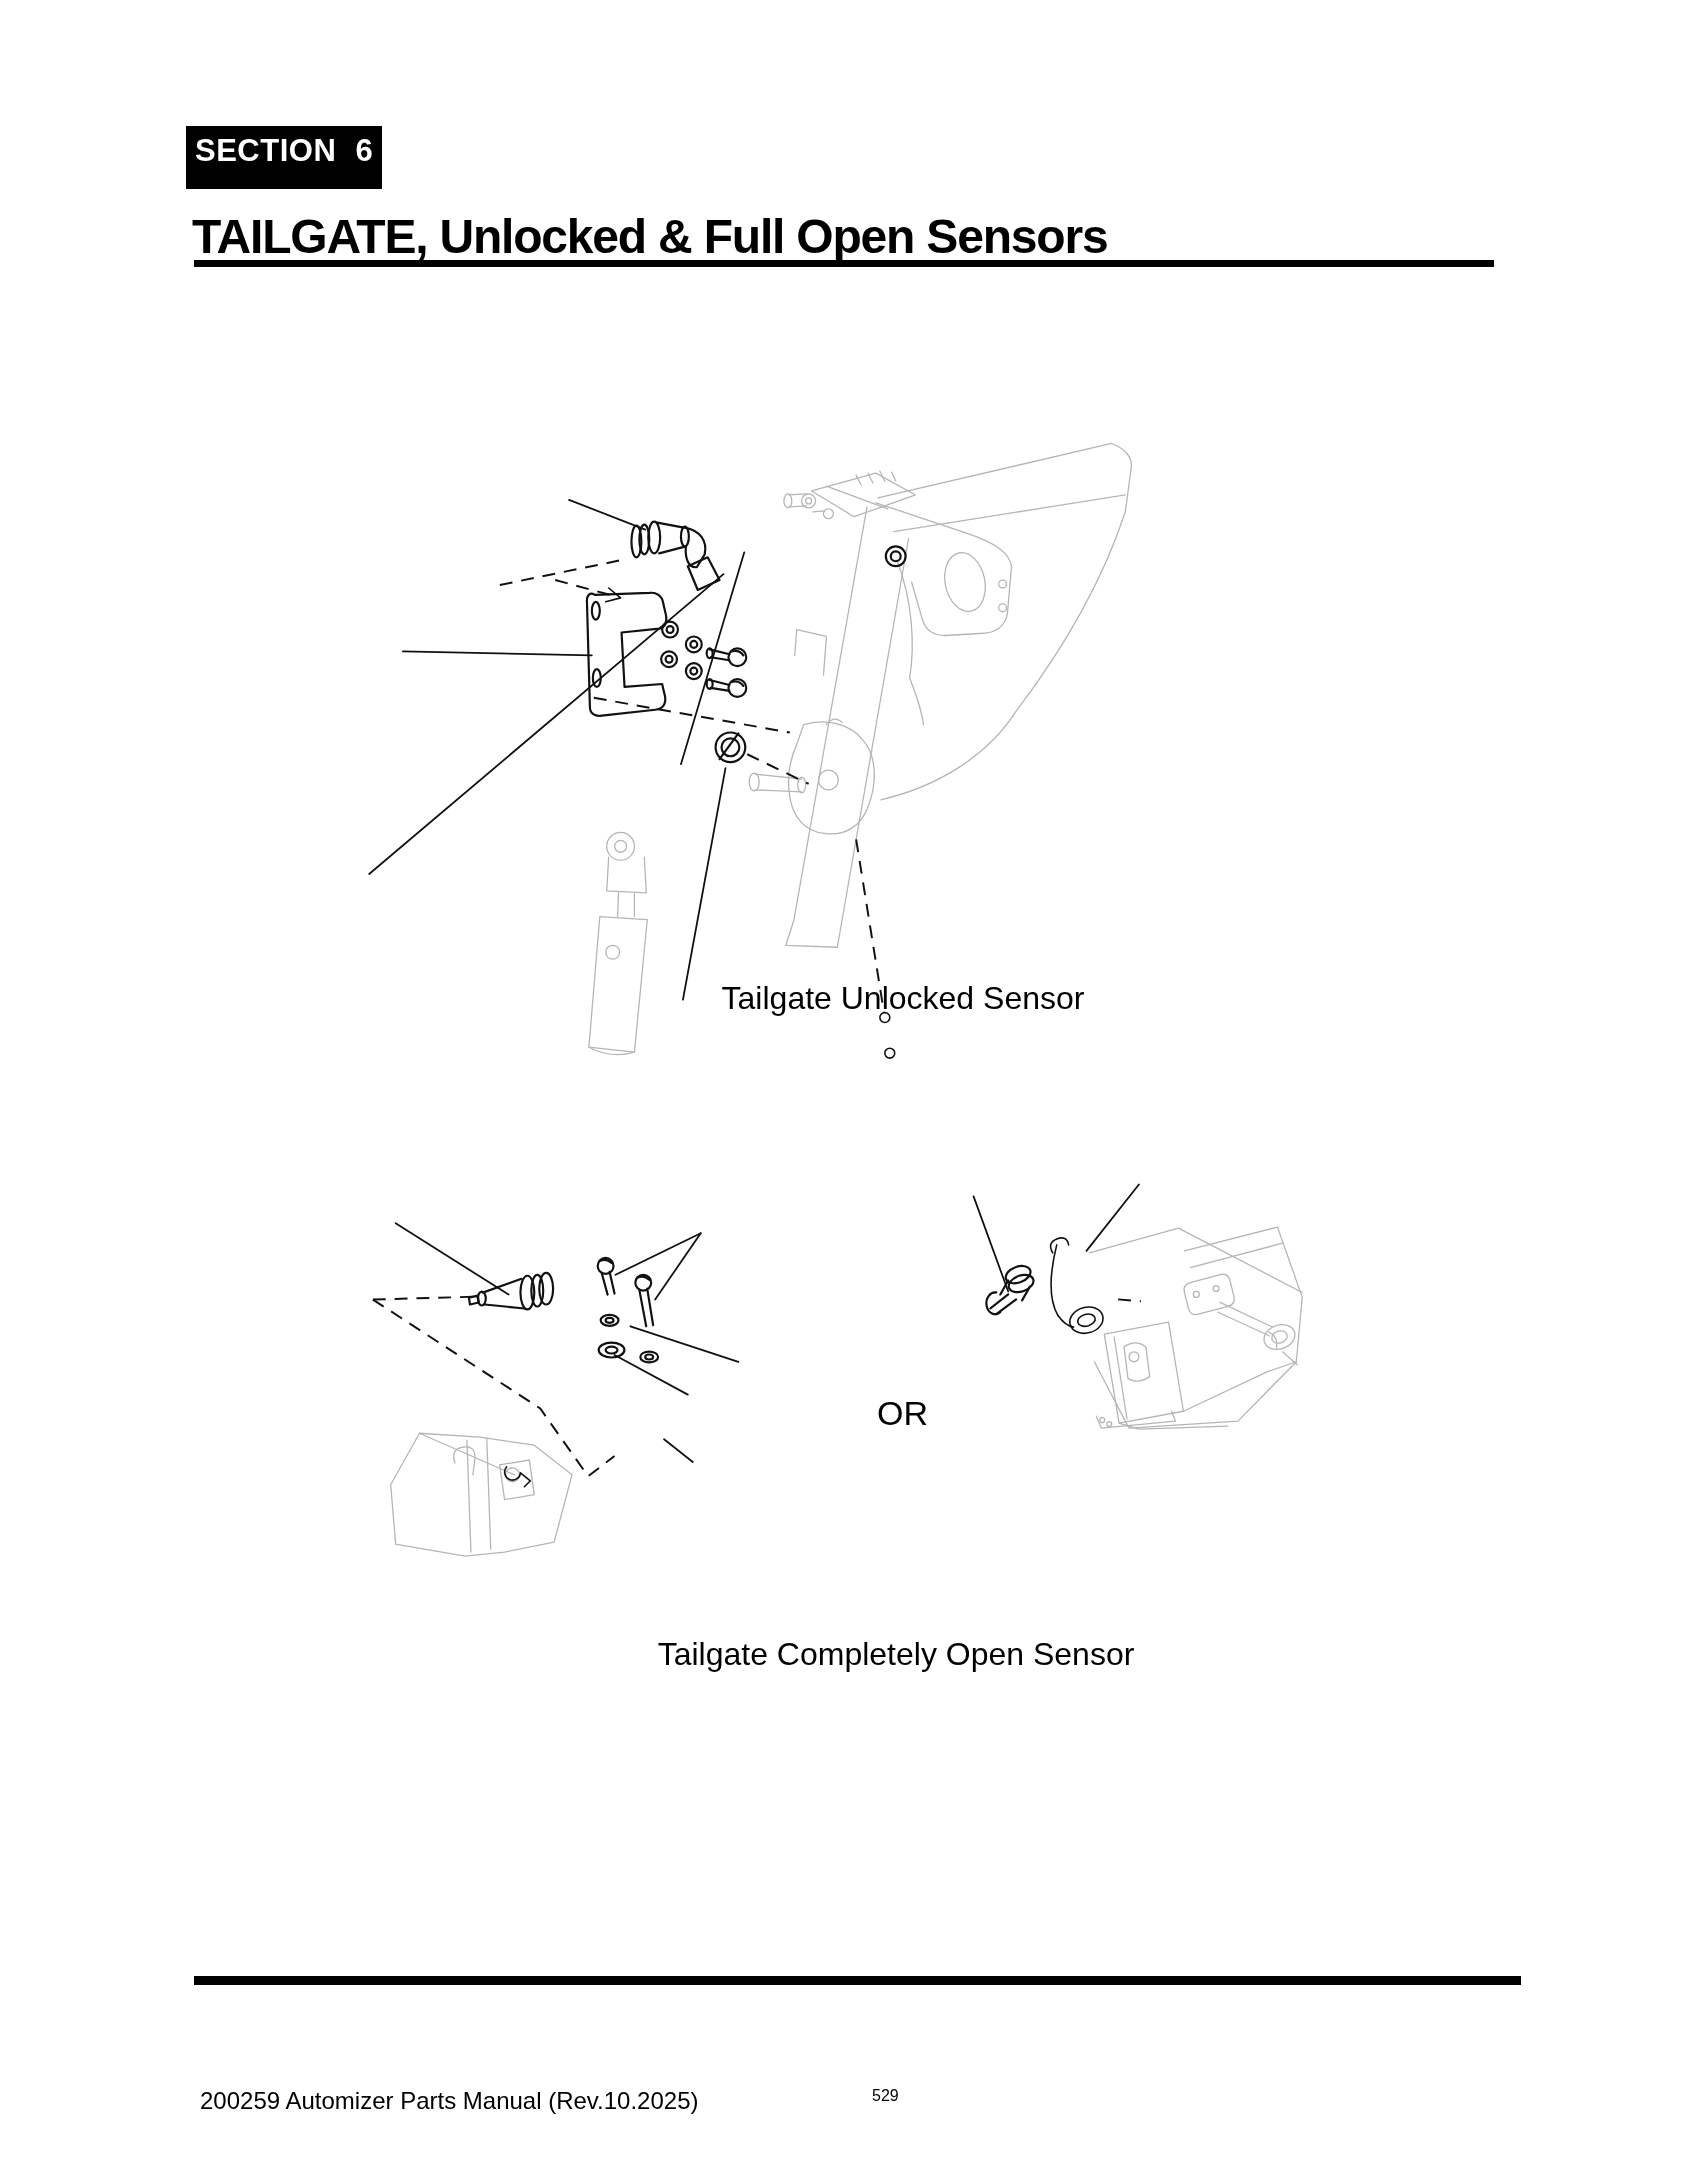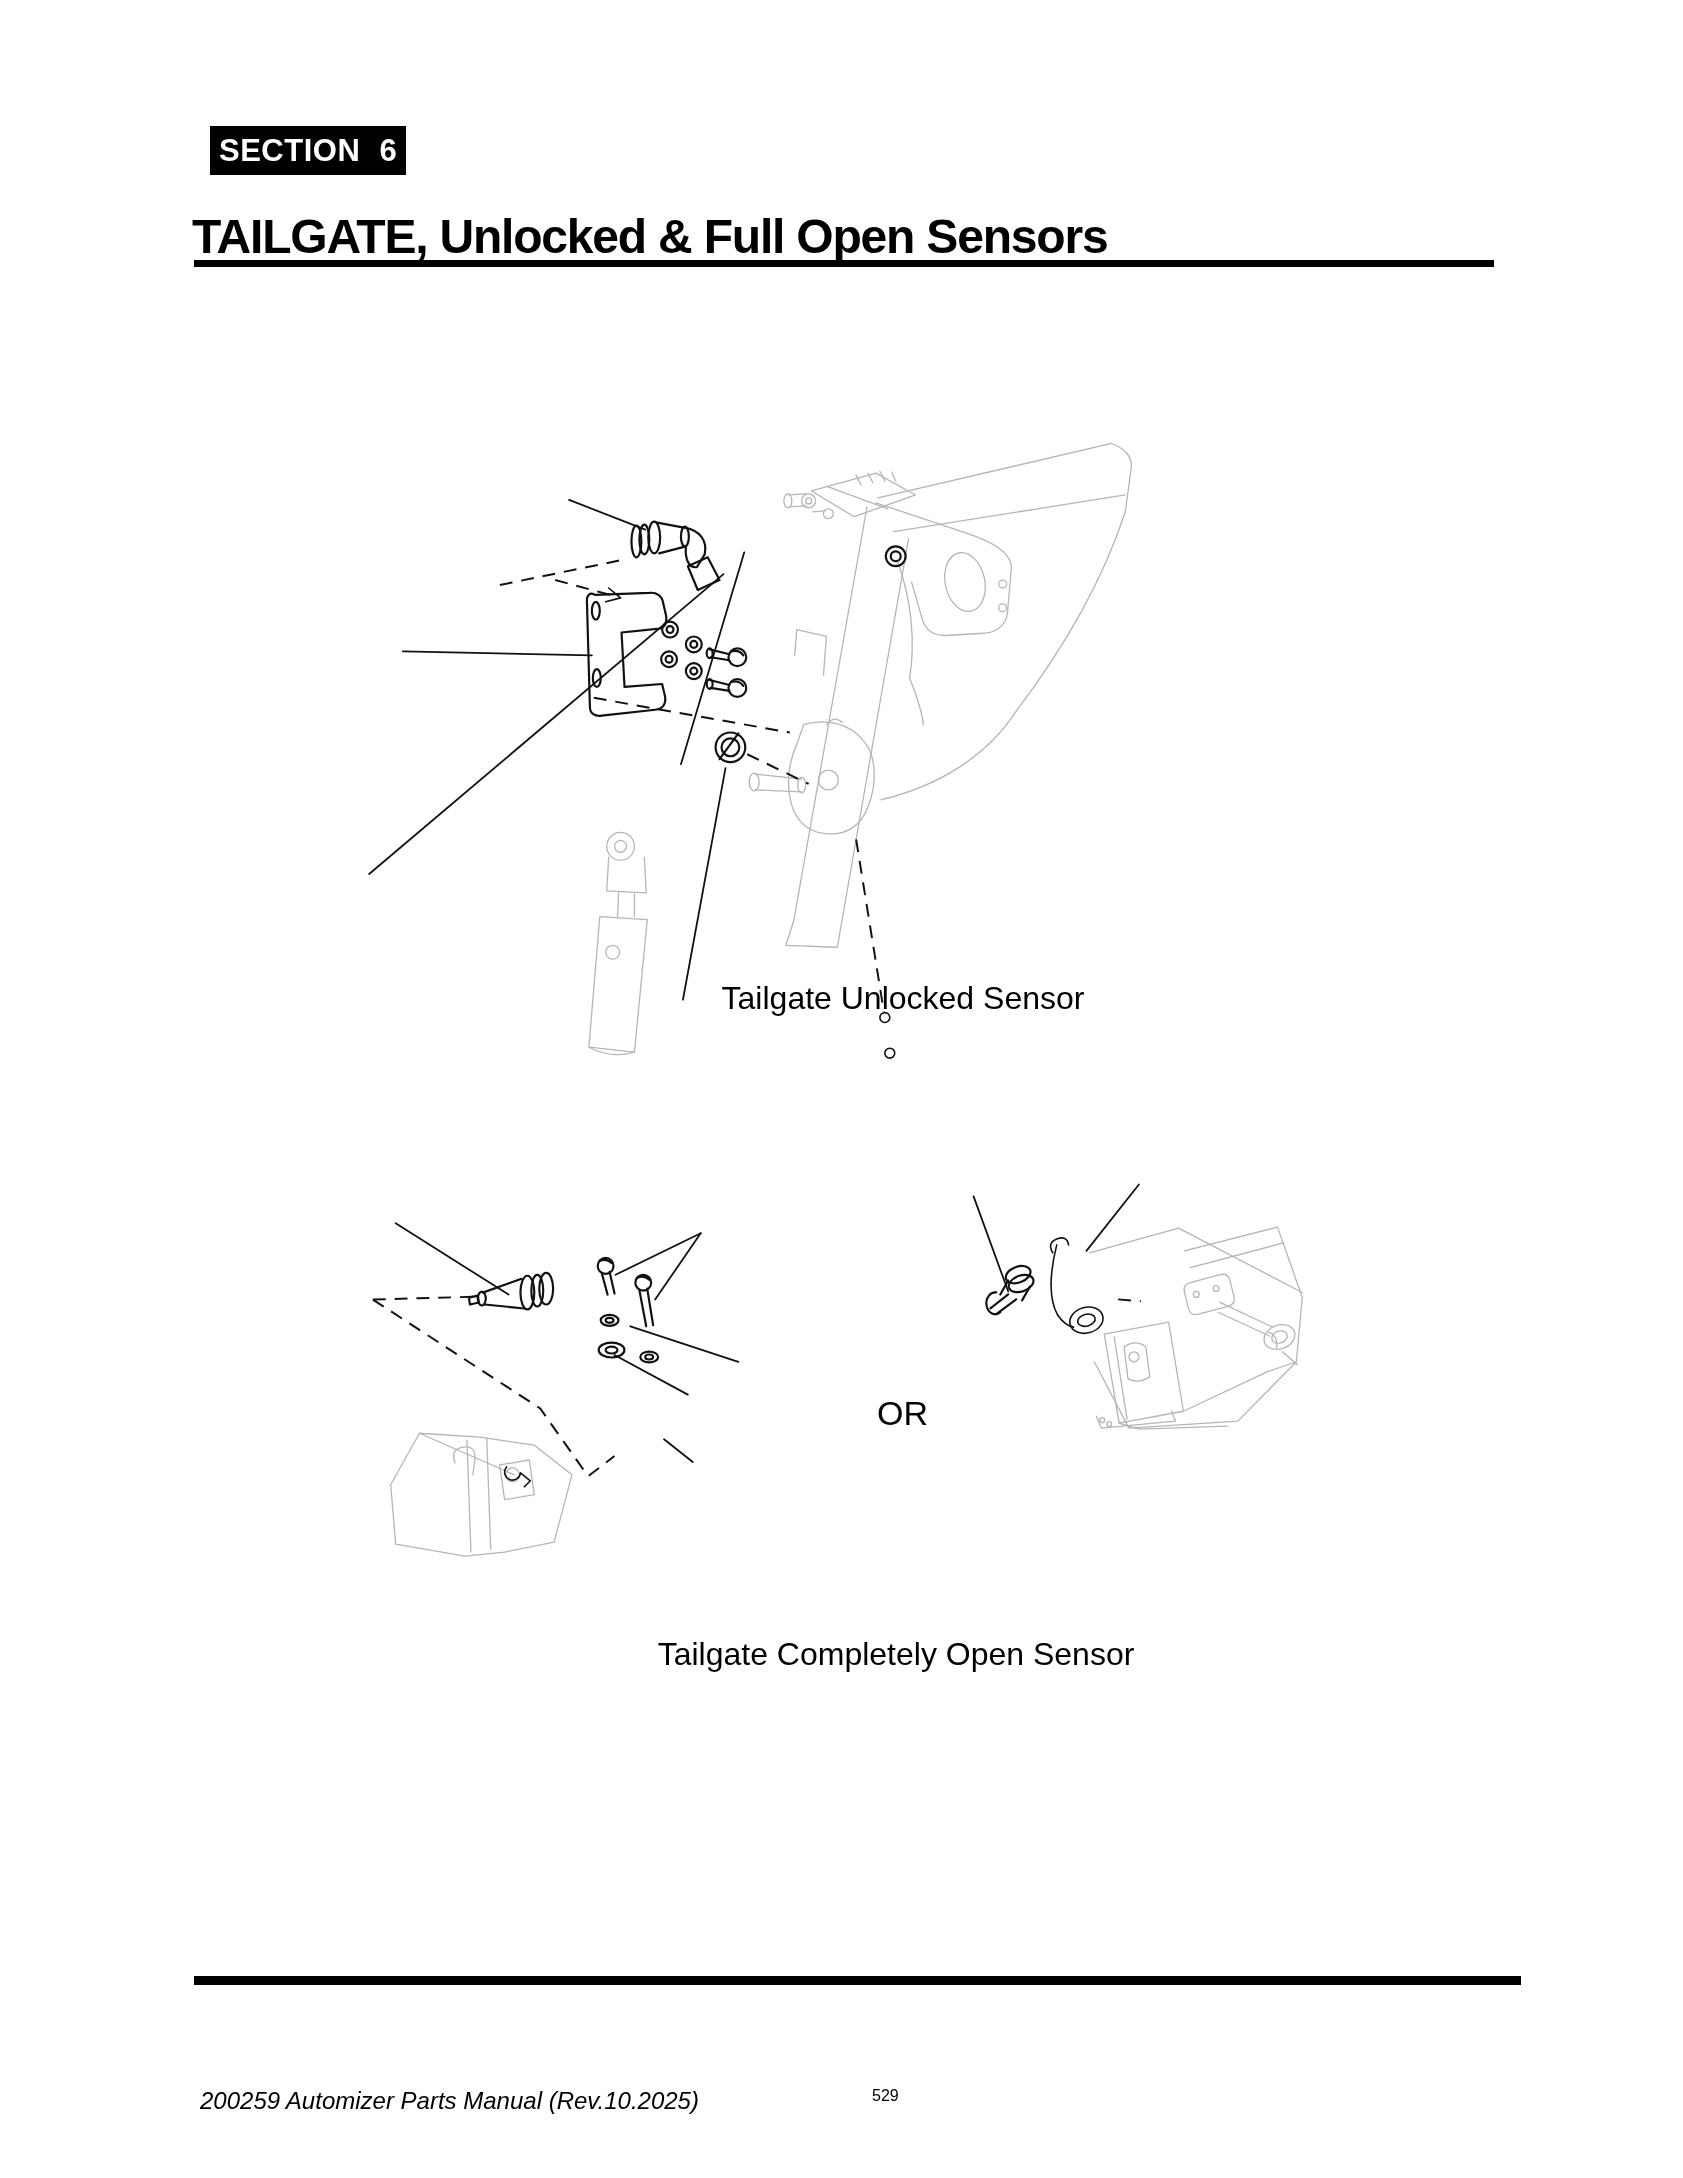--- a/index.html
+++ b/index.html
@@ -1,34 +1,34 @@
 <!DOCTYPE html>
 <html><head>
 <meta charset="utf-8">
 <style>
   html,body{margin:0;padding:0;background:#e8e8e8;}
   .page{position:relative;width:1683px;height:2178px;background:#ffffff;
         font-family:"Liberation Sans", sans-serif;color:#000;overflow:hidden;margin:0 auto;}
-  .section-box{position:absolute;left:210px;top:126px;width:196px;height:49px;
+  .section-box{position:absolute;left:186px;top:126px;width:196px;height:63px;
                background:#000;color:#fff;font-weight:bold;font-size:31px;
                line-height:49px;padding-left:9px;box-sizing:border-box;
                letter-spacing:0.5px;word-spacing:10px;}
   .page-title{position:absolute;left:192px;top:181px;font-size:48px;font-weight:bold;
               letter-spacing:-1.2px;white-space:nowrap;margin-top:28px;}
   .ref-block{position:absolute;left:1312px;top:158px;font-style:italic;font-size:19px;
              line-height:21px;white-space:nowrap;}
   .rule-top{position:absolute;left:194px;top:260px;width:1300px;height:7px;background:#000;}
   .rule-bottom{position:absolute;left:194px;top:1976px;width:1327px;height:9px;background:#000;}
   .fig{position:absolute;}
   .fig svg{display:block;}
   .caption{position:absolute;font-size:32px;white-space:nowrap;transform:translateX(-50%);}
   .caption1{left:903px;top:980px;}
   .caption2{left:896px;top:1636px;}
   .or-label{position:absolute;left:877px;top:1394px;font-size:34px;font-weight:normal;}
-  .footer-left{position:absolute;left:200px;top:2087px;font-size:24px;white-space:nowrap;font-style:italic;}
+  .footer-left{position:absolute;left:200px;top:2087px;font-size:24px;white-space:nowrap;}
   .footer-page{position:absolute;left:872px;top:2087px;font-size:16px;}
   
   .lt{stroke:#b5b5b5;fill:none;stroke-width:1.3;stroke-linejoin:round;stroke-linecap:round;}
   .dk{stroke:#111;fill:none;stroke-width:2.2;stroke-linejoin:round;stroke-linecap:round;}
   .dk-thin{stroke:#111;fill:none;stroke-width:1.6;stroke-linejoin:round;stroke-linecap:round;}
   .dash{stroke:#111;fill:none;stroke-width:2;stroke-dasharray:13 9;stroke-linecap:butt;}
   .ldr{stroke:#111;fill:none;stroke-width:1.8;stroke-linecap:round;}
 </style>
 </head>
 <body>

